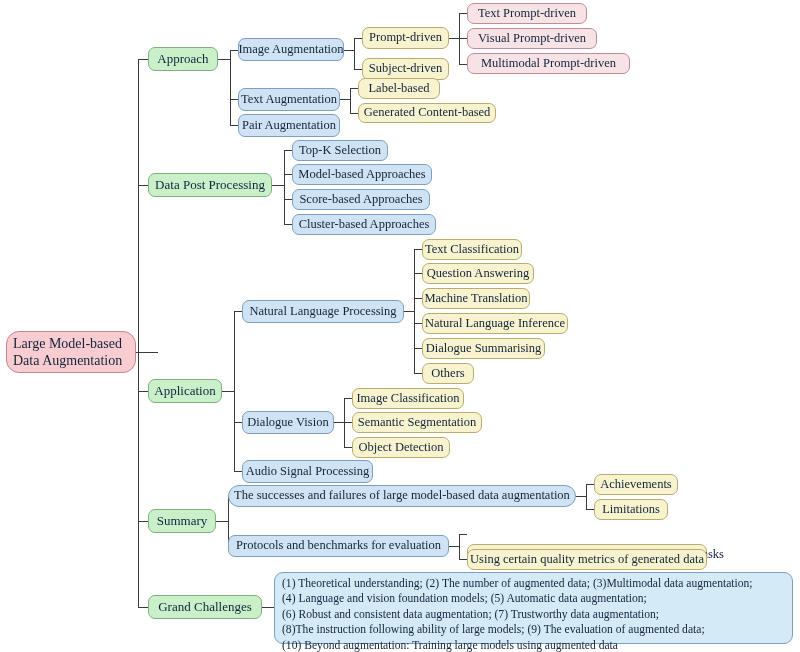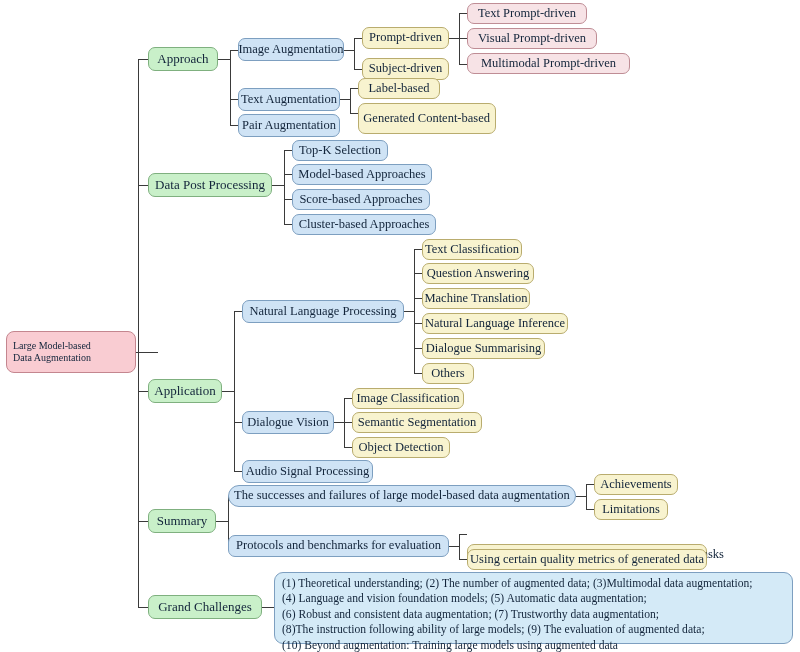--- a/index.html
+++ b/index.html
@@ -13,22 +13,22 @@
     color:#12243a;
     font-family:"Liberation Serif","DejaVu Serif",serif;
     white-space:nowrap;
     display:flex;
     align-items:center;
     justify-content:center;
     line-height:1.05;
     padding:0 5px;
   }
   .root{
-    background:#f9ccd2;border-color:#c4868f;border-radius:8px;
-    font-size:10px;white-space:normal;text-align:left;
+    background:#f9ccd2;border-color:#c4868f;border-radius:13px;
+    font-size:14px;white-space:normal;text-align:left;
     justify-content:flex-start;align-items:center;padding:2px 6px;line-height:1.25;
   }
   .lvl1{background:#c9f0c9;border-color:#7fb07f;font-size:13px;}
   .lvl2{background:#cfe3f5;border-color:#7d9fc0;font-size:12.5px;}
   .lvl3{background:#f8f3cf;border-color:#b9ac6e;font-size:12.5px;}
   .lvl4{background:#f7e3e6;border-color:#bf8d95;font-size:12.5px;}
   .bigbox{
     background:#d4eaf7;border-color:#7d9fc0;border-radius:9px;
     font-size:11.6px;white-space:normal;text-align:left;
     justify-content:flex-start;align-items:flex-start;
@@ -164,21 +164,21 @@
   <div class="node lvl4" style="left:467px;top:28px;width:130px;height:21px;">
     <span>Visual Prompt-driven</span>
   </div>
   <div class="node lvl4" style="left:467px;top:53px;width:163px;height:21px;">
     <span>Multimodal Prompt-driven</span>
   </div>
 
   <div class="node lvl3" style="left:358px;top:78px;width:82px;height:21px;">
     <span>Label-based</span>
   </div>
-  <div class="node lvl3" style="left:358px;top:103px;width:138px;height:31px;justify-content:flex-end;">
+  <div class="node lvl3" style="left:358px;top:103px;width:138px;height:20px;">
     <span>Generated Content-based</span>
   </div>
 
   <div class="node lvl2" style="left:292px;top:140px;width:96px;height:21px;">
     <span>Top-K Selection</span>
   </div>
   <div class="node lvl2" style="left:292px;top:164px;width:140px;height:21px;">
     <span>Model-based Approaches</span>
   </div>
   <div class="node lvl2" style="left:292px;top:189px;width:138px;height:21px;">

